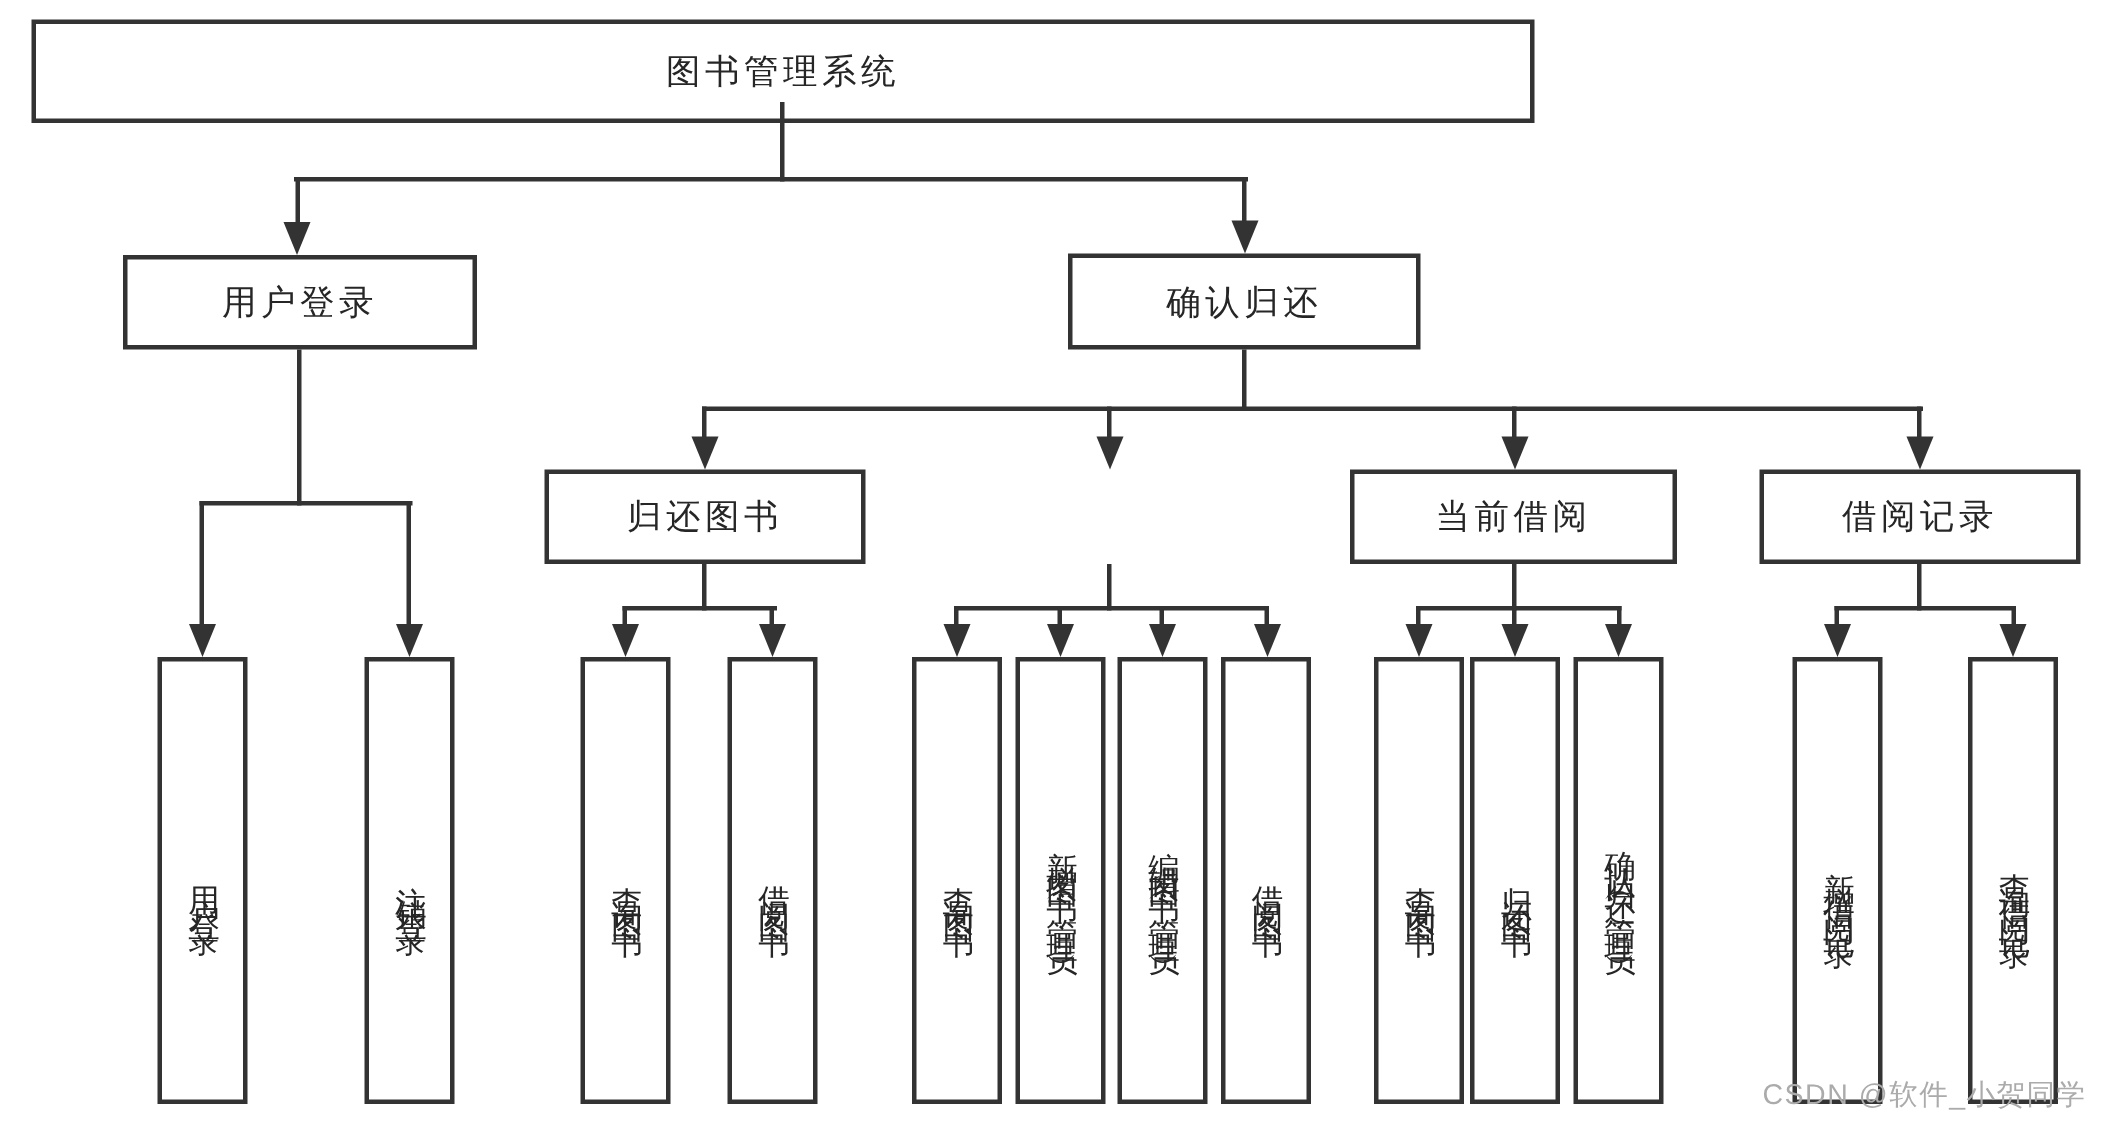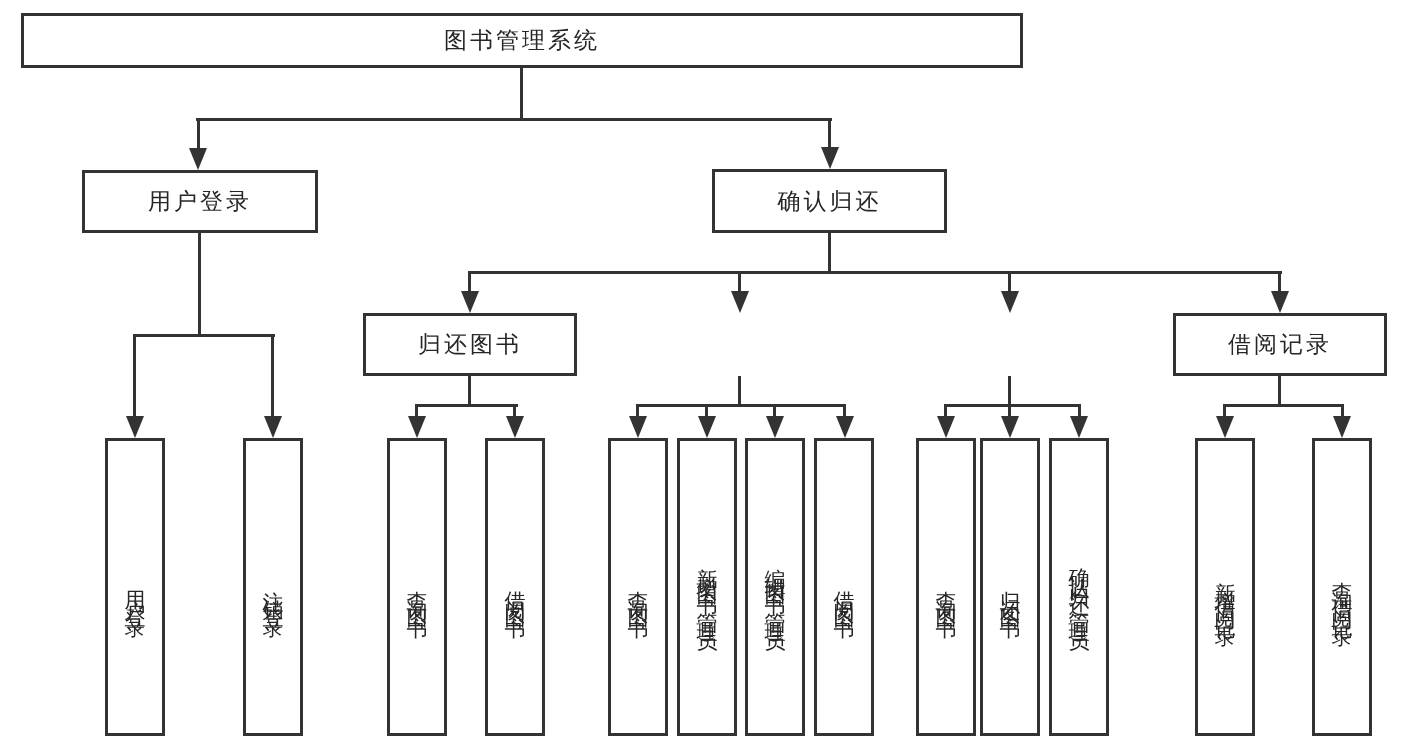--- a/index.html
+++ b/index.html
@@ -60,37 +60,40 @@
     letter-spacing:1px;
     white-space:nowrap;
     z-index:5;
   }
 </style>
 </head>
 <body>
 
 <div id="stage">
 
-  <div class="box" style="left:21px;top:13px;width:1002px;height:55px;">
+  <div class="box" style="left:21px;top:13px;width:1002px;height:69px;">
     <span class="hlabel">图书管理系统</span>
   </div>
 
   <div class="box" style="left:82px;top:170px;width:236px;height:63px;">
     <span class="hlabel">用户登录</span>
   </div>
 
   <div class="box" style="left:712px;top:169px;width:235px;height:64px;">
     <span class="hlabel">确认归还</span>
   </div>
 
   <div class="box" style="left:363px;top:313px;width:214px;height:63px;">
     <span class="hlabel">归还图书</span>
   </div>
 
 
+  <div class="box" style="left:900px;top:313px;width:218px;height:63px;">
+    <span class="hlabel">当前借阅</span>
+  </div>
 
   <div class="box" style="left:1173px;top:313px;width:214px;height:63px;">
     <span class="hlabel">借阅记录</span>
   </div>
 
   <div class="leaf" style="left:105px;">
     <span class="vlabel">用户登录</span>
   </div>
   <div class="leaf" style="left:243px;">
     <span class="vlabel">注销登录</span>
@@ -181,14 +184,15 @@
   <div class="vline" style="left:1078px;top:404px;height:16px;"></div>
   <div class="arrow" style="left:1070px;top:416px;"></div>
 
   <div class="vline" style="left:1278px;top:376px;height:31px;"></div>
   <div class="hline" style="left:1223px;top:404px;width:121px;"></div>
   <div class="vline" style="left:1223px;top:404px;height:16px;"></div>
   <div class="arrow" style="left:1216px;top:416px;"></div>
   <div class="vline" style="left:1341px;top:404px;height:16px;"></div>
   <div class="arrow" style="left:1333px;top:416px;"></div>
 
+  <div id="watermark">CSDN @软件_小贺同学</div>
 
 </div>
 
 </body></html>

